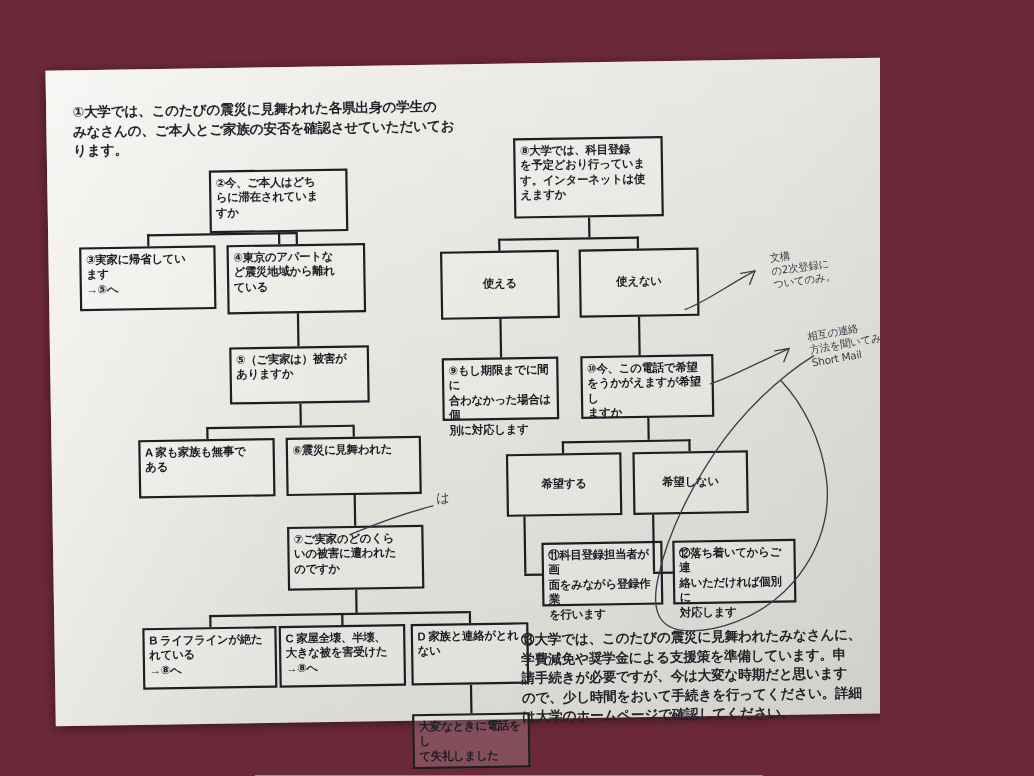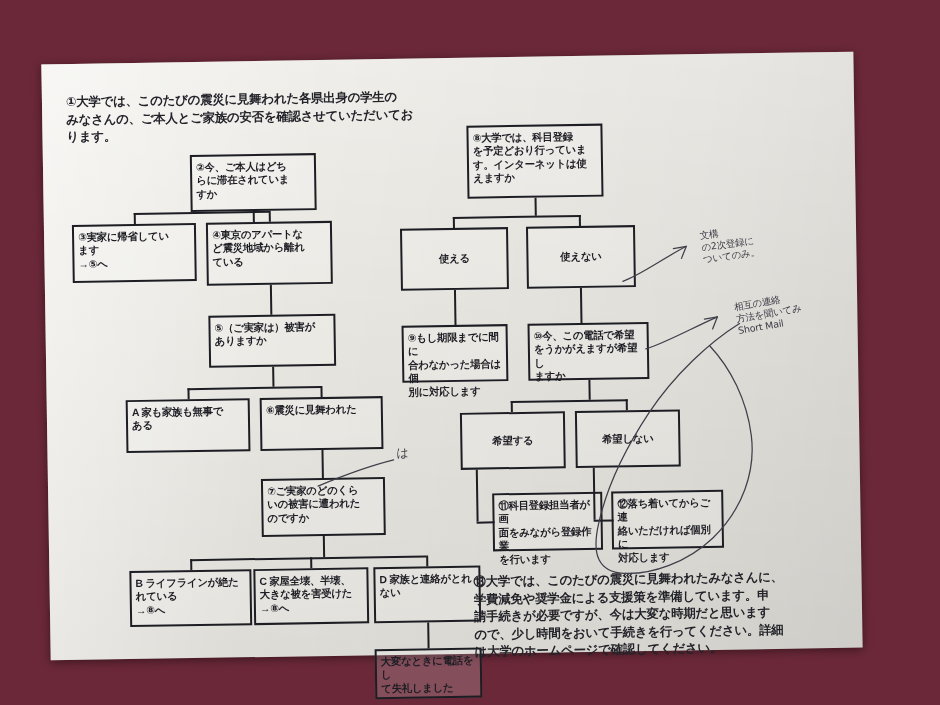--- a/index.html
+++ b/index.html
@@ -2,21 +2,21 @@
 <html><head>
 <meta charset="utf-8">
 <title>Flowchart photo</title>
 <style>
   html,body{margin:0;padding:0;}
   body{
     width:940px;height:705px;overflow:hidden;
     background:#6b2838;
     font-family:"Liberation Sans","DejaVu Sans",sans-serif;
   }
-  #stage{position:relative;width:940px;height:705px;overflow:hidden;}
+  #stage{position:relative;width:800px;height:705px;overflow:hidden;}
 
   
   #paper{
     position:absolute;
     left:46px;top:58px;width:812px;height:596px;
     background:#e9e7e1;
     box-shadow:0 2px 10px rgba(0,0,0,.45);
     
     transform:rotate(-0.9deg);
     transform-origin:50% 50%;

